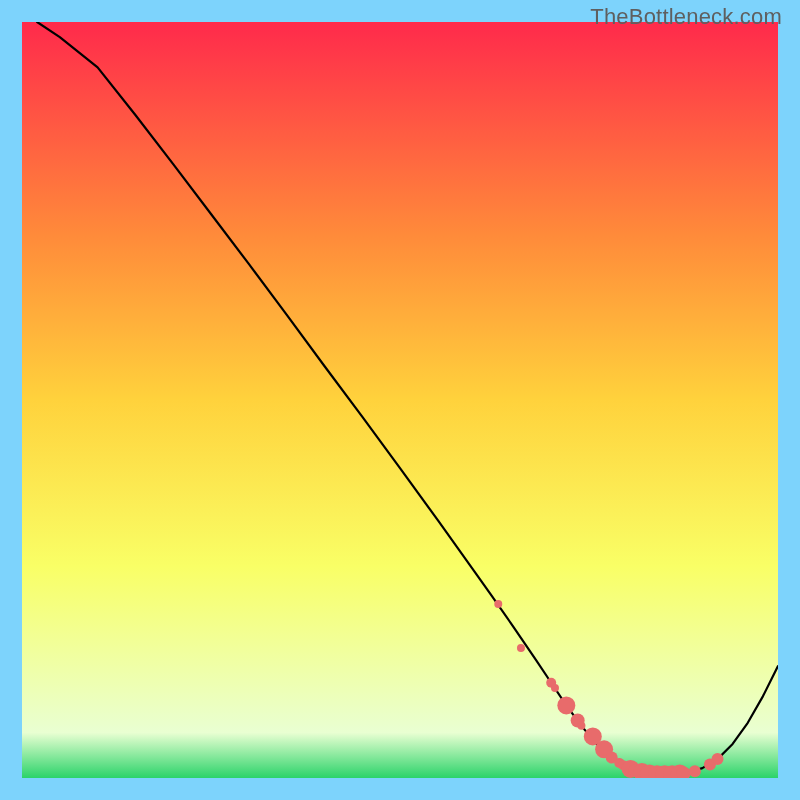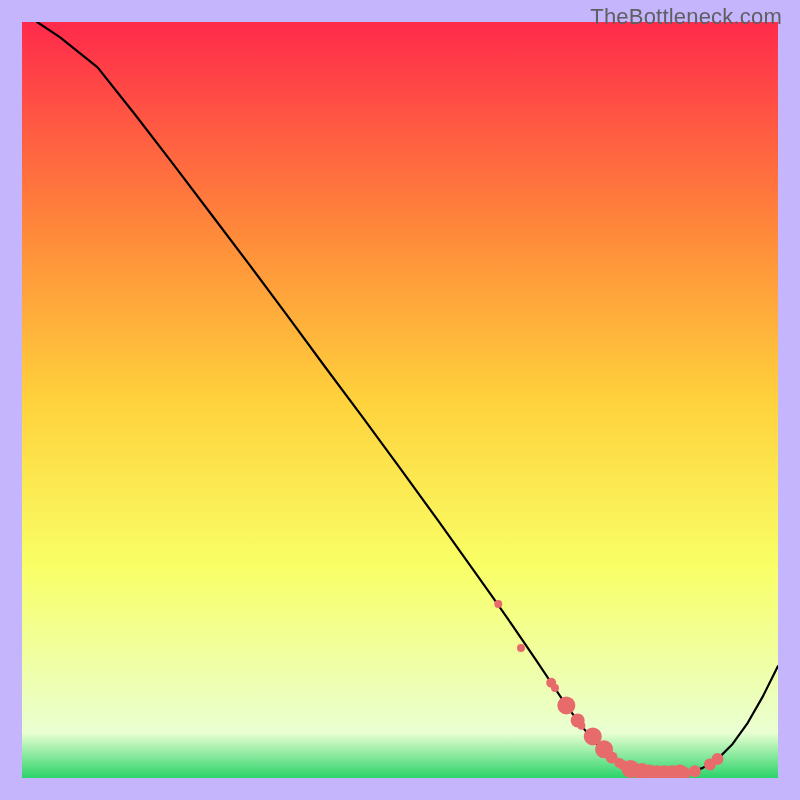--- a/index.html
+++ b/index.html
@@ -8,21 +8,21 @@
     width: 800px;
     height: 800px;
     background: #000;
     overflow: hidden;
     font-family: Arial, Helvetica, sans-serif;
   }
   .frame {
     position: relative;
     width: 800px;
     height: 800px;
-    background: #c4b5fd;
+    background: #7dd3fc;
   }
   .watermark {
     position: absolute;
     top: 4px;
     right: 18px;
     color: #5f5f5f;
     font-size: 22px;
     letter-spacing: 0.2px;
     font-weight: 400;
     z-index: 50;

